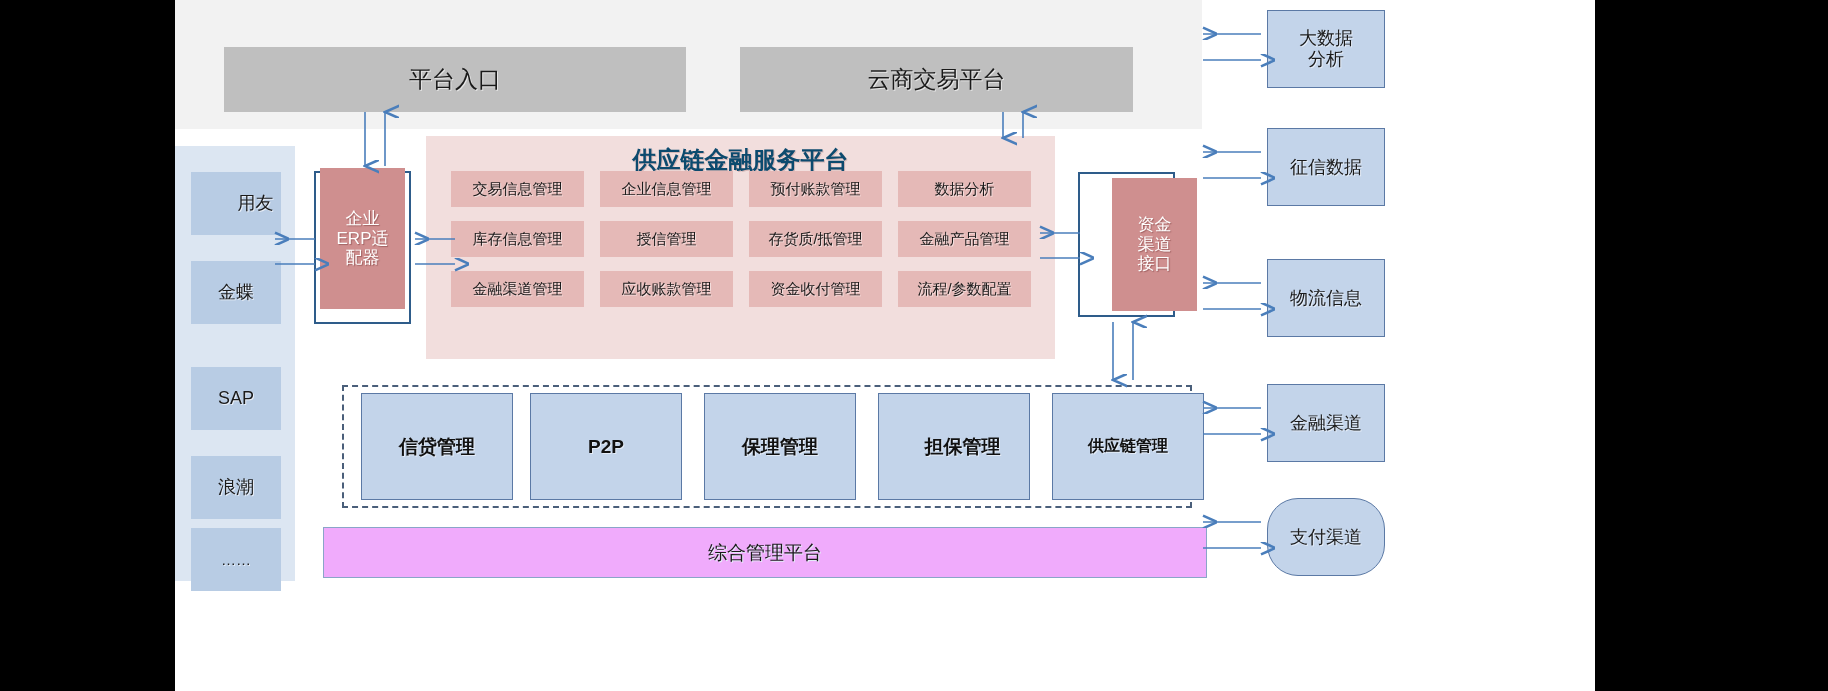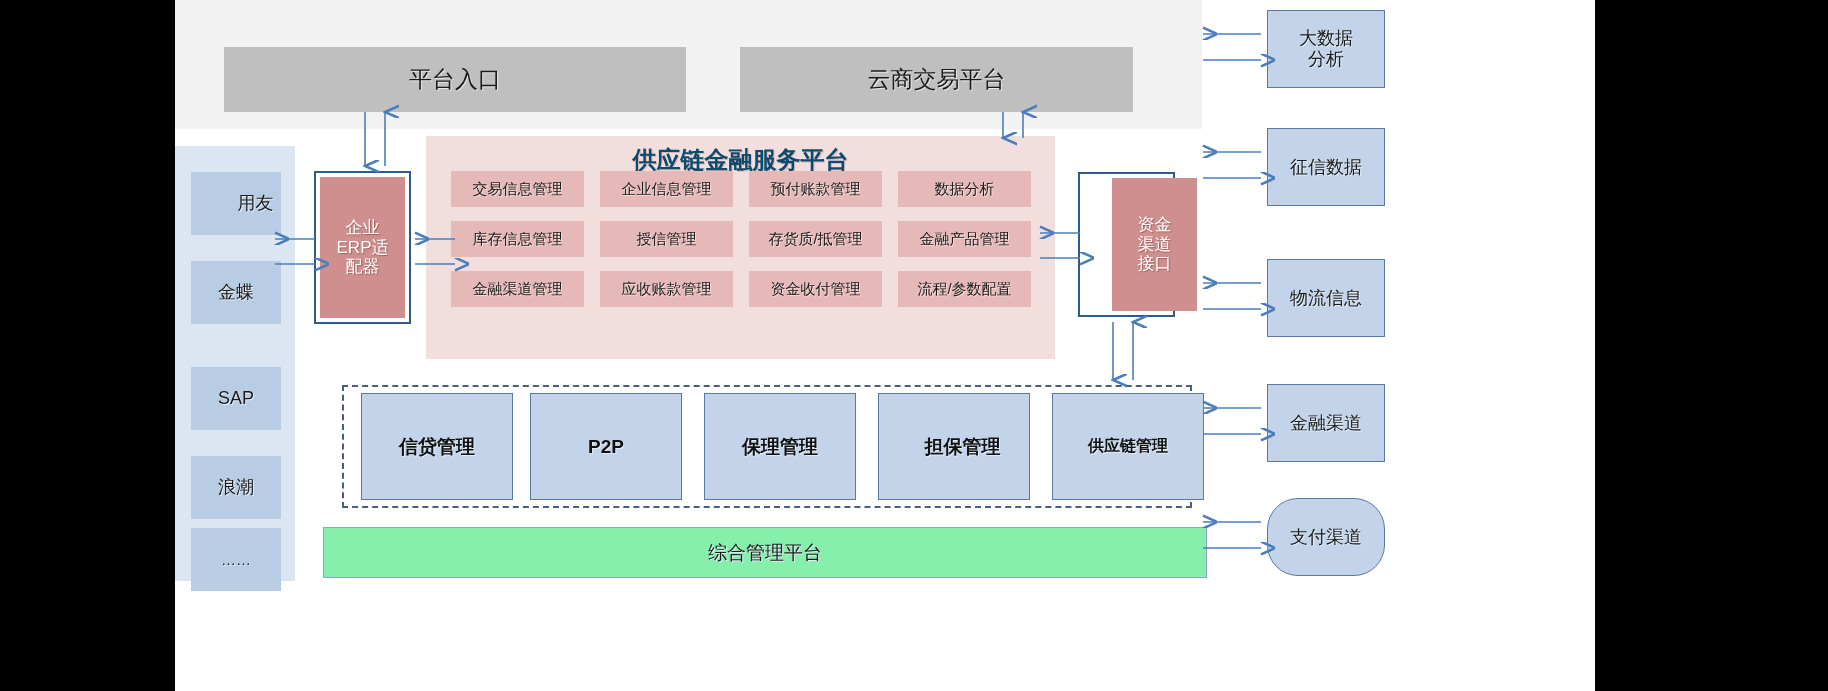--- a/index.html
+++ b/index.html
@@ -24,21 +24,21 @@
   .erp-item{left:16px;width:90px;height:63px;background:#b8cce4;color:#1a1a1a;font-size:18px;
             text-shadow:1px 1px 0 #e8eef7;}
   .erp-1{top:172px;padding-left:39px;}
   .erp-2{top:261px;}
   .erp-3{top:367px;}
   .erp-4{top:456px;}
   .erp-5{top:528px;}
 
   
   .adapter-out{left:139px;top:171px;width:97px;height:153px;background:#fff;border:2px solid #2e5c8a;}
-  .adapter-in{left:145px;top:177px;width:85px;height:141px;background:#cf8f8f;color:#fff;font-size:17px;
+  .adapter-in{left:145px;top:168px;width:85px;height:141px;background:#cf8f8f;color:#fff;font-size:17px;
               text-shadow:1px 1px 1px rgba(120,60,60,.55);}
 
   
   .scf{left:251px;top:136px;width:629px;height:223px;background:#f2dedd;}
   .scf-title{left:251px;top:144px;width:629px;height:32px;font-size:24px;font-weight:bold;color:#0c4a6e;
              text-shadow:1px 1px 0 #d8b9b8;}
   .scf-grid{left:276px;top:171px;width:580px;height:154px;display:grid;
             grid-template-columns:repeat(4,133px);grid-template-rows:repeat(3,36px);
             column-gap:16px;row-gap:14px;}
   .cell{background:#e5b9b7;color:#1a1a1a;font-size:15px;text-shadow:1px 1px 0 #f3dedd;}
@@ -52,21 +52,21 @@
   .dashed{left:167px;top:385px;width:850px;height:123px;border:2px dashed #4a5f7a;background:transparent;}
   .svc{top:393px;width:152px;height:107px;background:#c3d4ea;border:1px solid #5b79a5;
        color:#111;font-size:19px;font-weight:bold;text-shadow:1px 1px 0 #e4ecf7;}
   .svc-1{left:186px;}
   .svc-2{left:355px;}
   .svc-3{left:529px;}
   .svc-4{left:703px;padding-left:17px;}
   .svc-5{left:877px;}
 
   
-  .mgmt{left:148px;top:527px;width:884px;height:51px;background:#86efac;border:1px solid #8aa5c8;
+  .mgmt{left:148px;top:527px;width:884px;height:51px;background:#f0abfc;border:1px solid #8aa5c8;
         color:#1a1a1a;font-size:19px;text-shadow:1px 1px 0 #e4ecf7;}
 
   
   .ext{left:1092px;width:118px;height:78px;background:#c3d4ea;border:1px solid #5b79a5;
        color:#1a1a1a;font-size:18px;text-shadow:1px 1px 0 #e4ecf7;}
   .ext-1{top:10px;}
   .ext-2{top:128px;}
   .ext-3{top:259px;}
   .ext-4{top:384px;}
   .ext-5{top:498px;border-radius:31px;}

